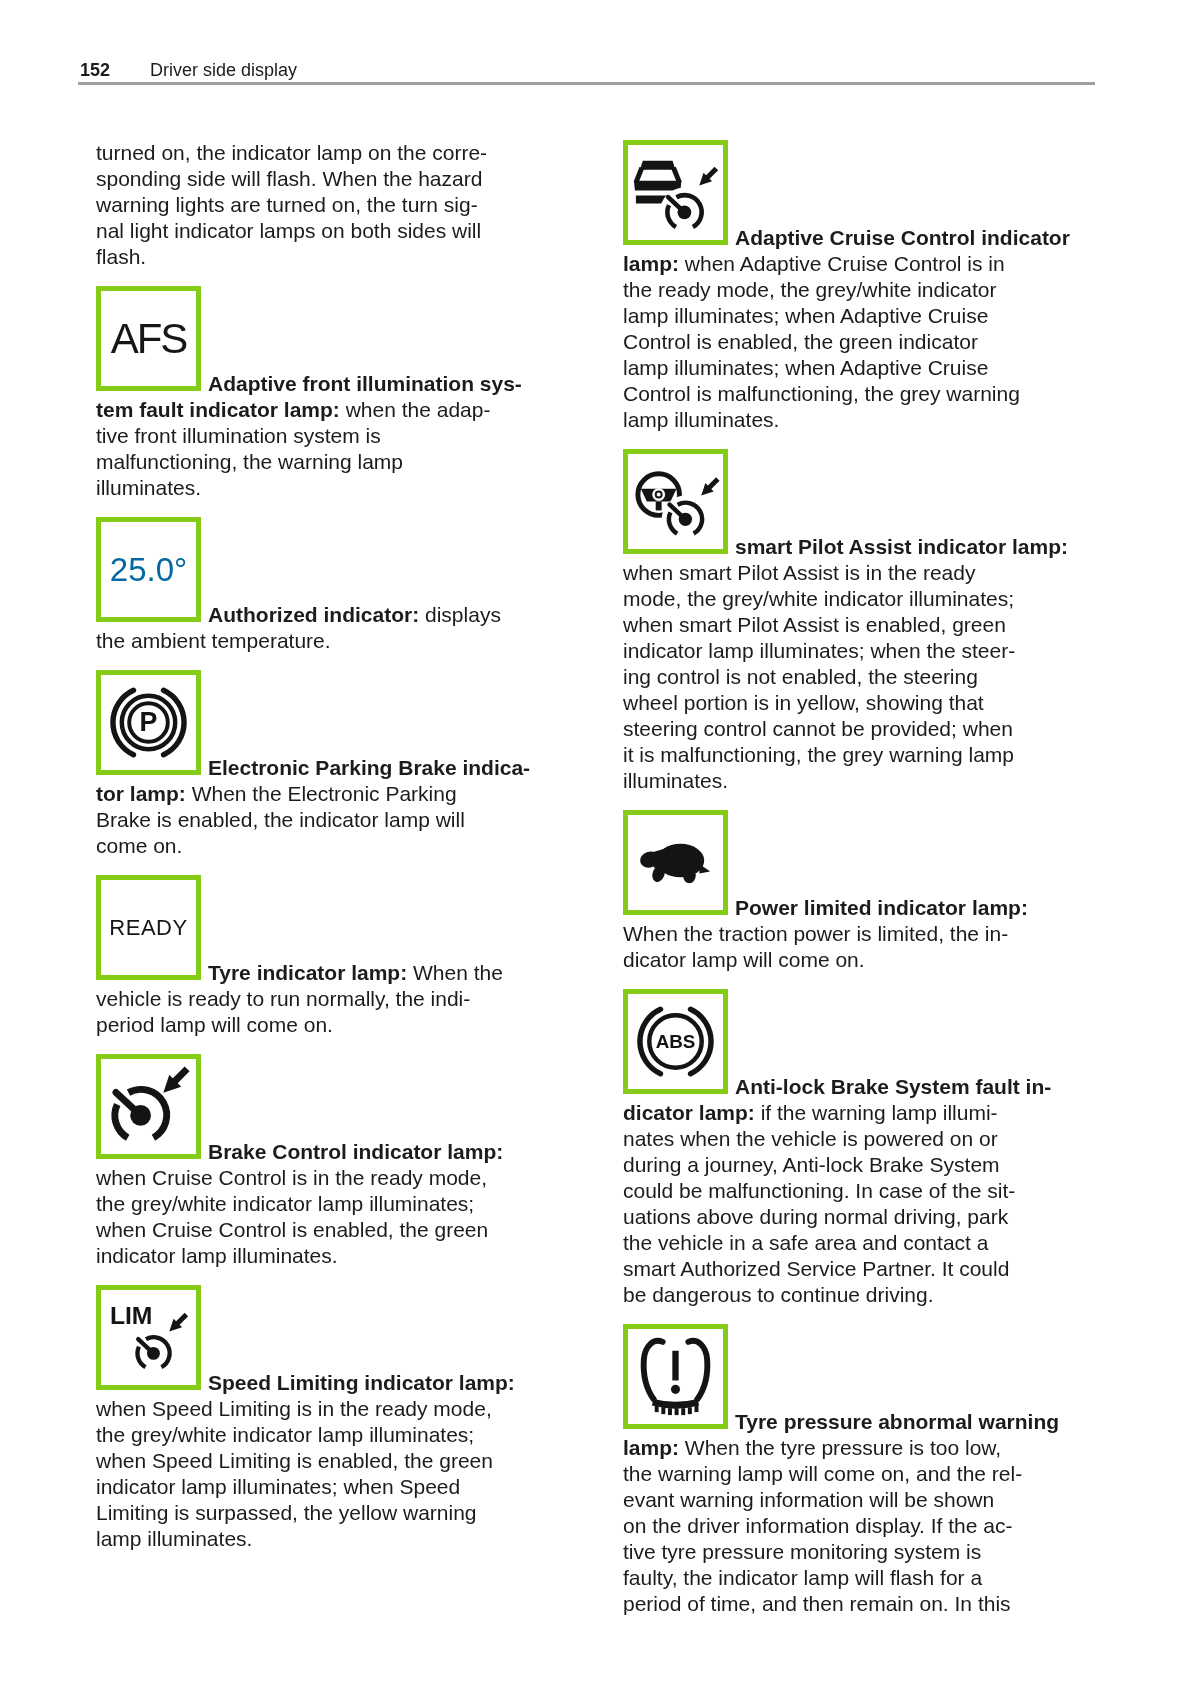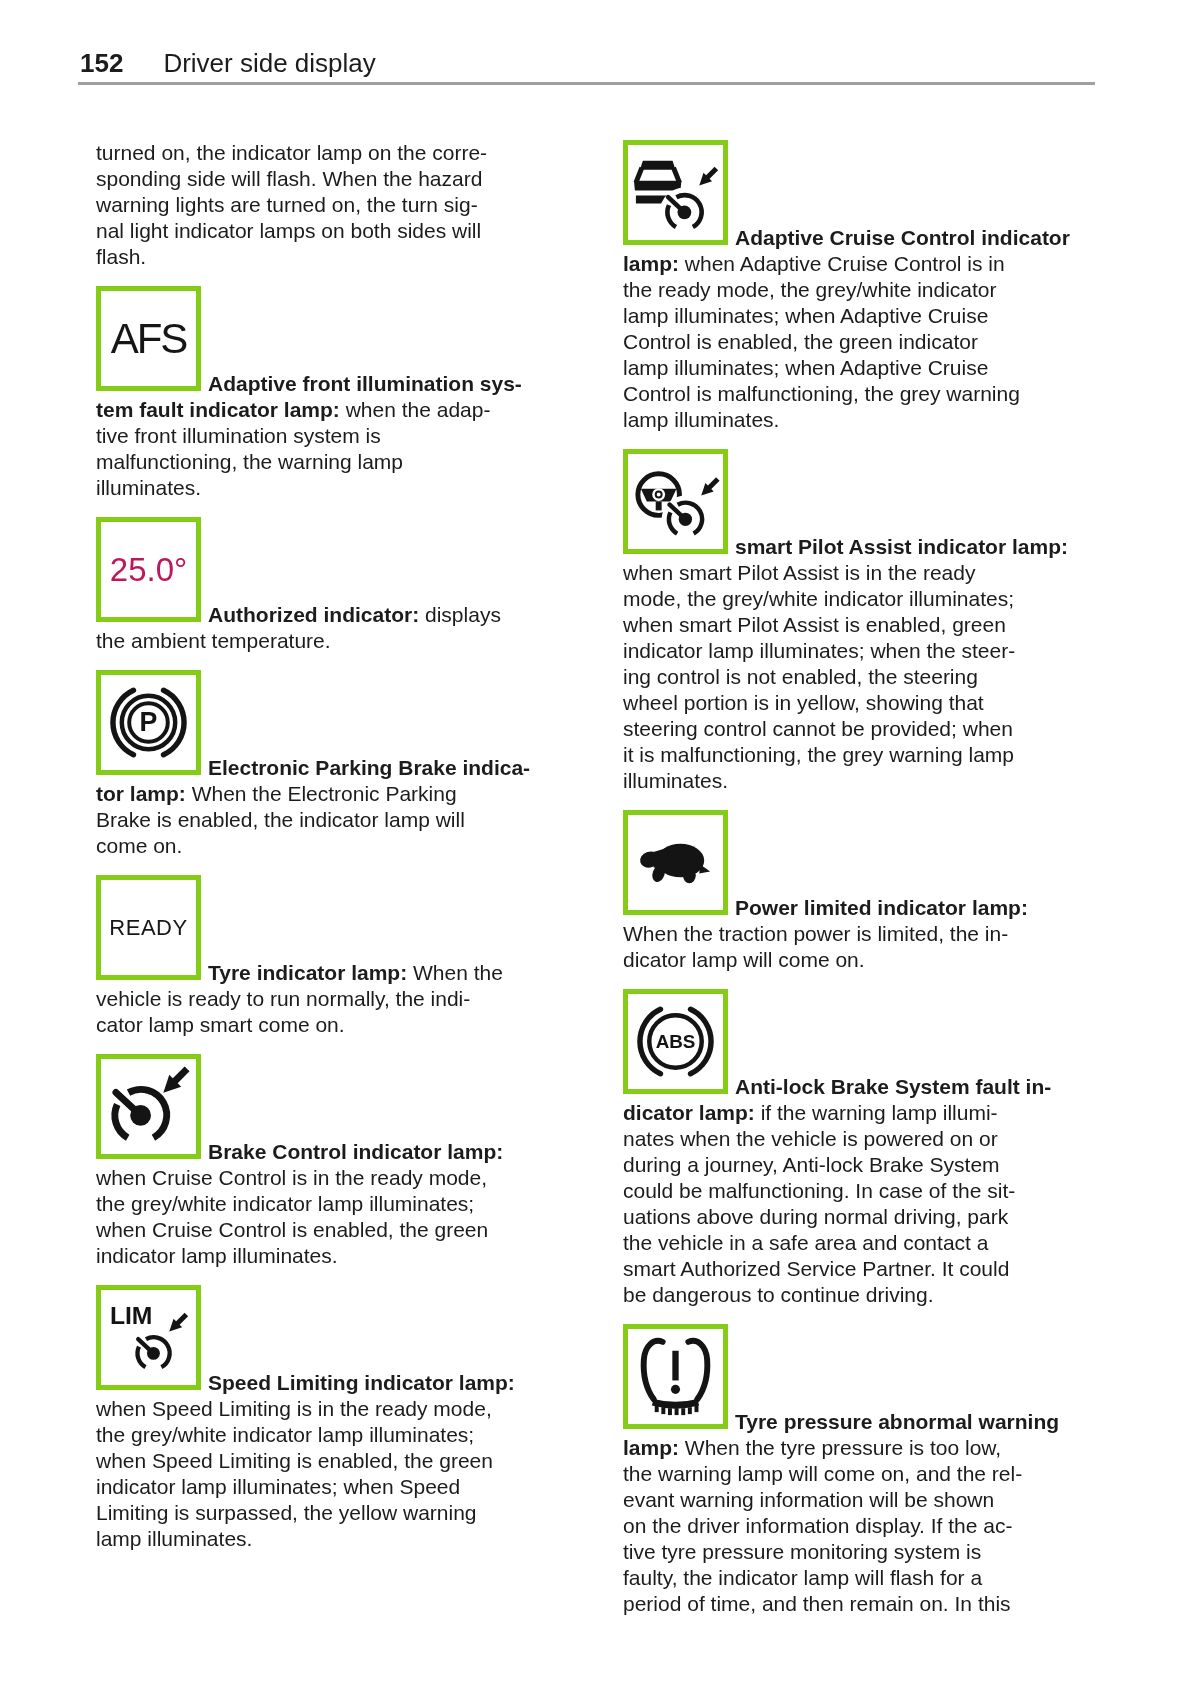--- a/index.html
+++ b/index.html
@@ -1,37 +1,37 @@
 <!DOCTYPE html>
 <html><head>
 <meta charset="utf-8">
 <style>
   html,body { margin:0; padding:0; }
   body {
     width:1200px; height:1703px; background:#ffffff; position:relative;
     font-family:"Liberation Sans", sans-serif; color:#1c1c1c;
     -webkit-font-smoothing:antialiased;
   }
-  .header { position:absolute; left:80px; top:48px; font-size:26px; white-space:nowrap; }
+  .header { position:absolute; left:80px; top:60px; font-size:18px; white-space:nowrap; }
   .page-num { font-weight:bold; display:inline-block; margin-right:40px; }
   .page-title { display:inline-block; }
   .rule { position:absolute; left:78px; top:82px; width:1017px; height:3px; background:#9ca0a3; }
   .col { position:absolute; top:124px; width:505px; font-size:21px; line-height:26px; }
   .col-left { left:80px; }
   .col-right { left:607px; }
   p.block { margin:16px; white-space:pre-line; }
   p.ind { margin-top:14px; }
   b { font-weight:bold; }
   .iconbox {
     display:inline-block; overflow:hidden; width:95px; height:95px;
     border:5px solid #84cc16; margin-right:7px; background:#fff; vertical-align:baseline;
   }
   .ib-inner { width:95px; height:95px; display:flex; align-items:center; justify-content:center; }
   .t-afs  { font-size:42px; letter-spacing:-2px; color:#161616; }
-  .t-temp { font-size:33px; color:#be185d; }
+  .t-temp { font-size:33px; color:#0369a1; }
   .t-ready{ font-size:22px; letter-spacing:0.5px; color:#161616; }
   .ico { width:95px; height:95px; display:block; }
   svg text { font-family:"Liberation Sans", sans-serif; fill:#141414; }
   .defs { position:absolute; width:0; height:0; overflow:hidden; }
 </style>
 </head>
 <body>
 
 <svg class="defs" aria-hidden="true">
   <defs>
@@ -78,21 +78,21 @@
         <circle cx="48" cy="48" r="19.5" stroke-width="4"></circle>
       </g>
       <text x="48" y="57" font-size="27" font-weight="bold" text-anchor="middle">P</text>
     </svg></span><b>Electronic Parking Brake indica-
 tor lamp:</b><span> When the Electronic Parking
 Brake is enabled, the indicator lamp will
 come on.</span></p>
 
   <p class="block ind"><span class="iconbox"><span class="ib-inner t-ready">READY</span></span><b>Tyre indicator lamp:</b><span> When the
 vehicle is ready to run normally, the indi-
-cator lamp smart come on.</span></p>
+period lamp will come on.</span></p>
 
   <p class="block ind"><span class="iconbox"><svg class="ico" viewBox="0 0 96 96">
       <use href="#g-gauge" xlink:href="#g-gauge" transform="translate(40,57)"></use>
       <use href="#g-arrow" xlink:href="#g-arrow" transform="translate(63,34)"></use>
     </svg></span><b>Brake Control indicator lamp:</b><span>
 when Cruise Control is in the ready mode,
 the grey/white indicator lamp illuminates;
 when Cruise Control is enabled, the green
 indicator lamp illuminates.</span></p>
 

